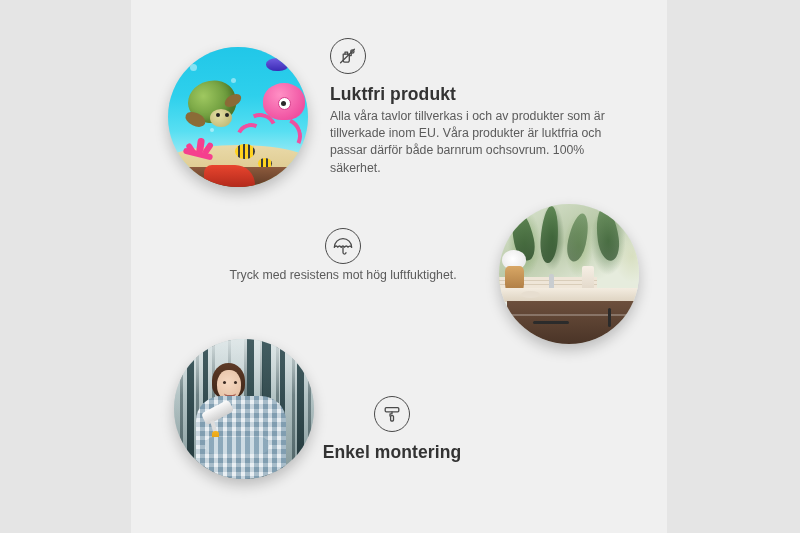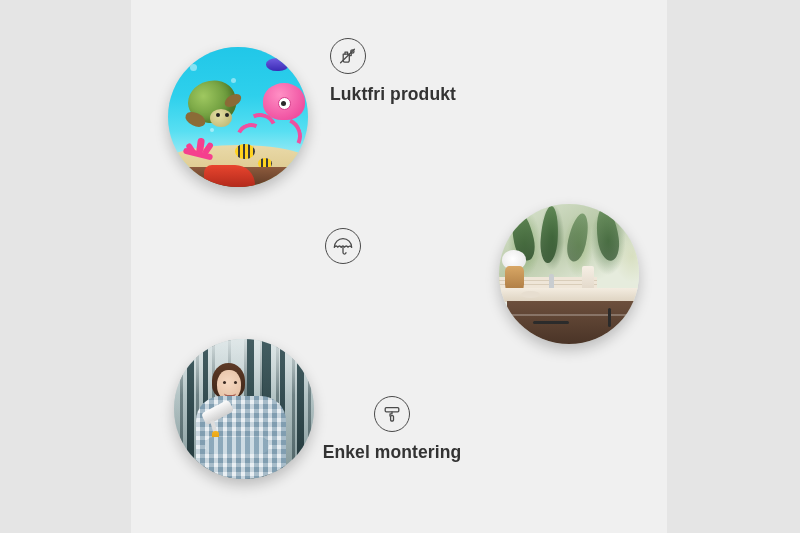--- a/index.html
+++ b/index.html
@@ -295,20 +295,21 @@
     <div class="icon-badge">
       <svg width="24" height="24" viewBox="0 0 24 24" fill="none" stroke="#4a4a4a" stroke-width="1.3" stroke-linecap="round" stroke-linejoin="round">
         <path d="M7.2 10.2h6.1v6.4a1.6 1.6 0 0 1-1.6 1.6H8.8a1.6 1.6 0 0 1-1.6-1.6z"></path>
         <path d="M9 10.2V8.1h2.6v2.1"></path>
         <path d="M13.3 11.6h1.9V8.4"></path>
         <circle cx="16.4" cy="7.4" r="1.6"></circle>
         <path d="M4.6 18.8 18.4 5.2"></path>
       </svg>
     </div>
     <p class="title" style="margin-top:9px;">Luktfri produkt</p>
+    <p class="desc">Alla våra tavlor tillverkas i och av produkter som är tillverkade inom EU. Våra produkter är luktfria och passar därför både barnrum ochsovrum. 100% säkerhet.</p>
   </div>
 
   <div class="circle-img" style="left:499px; top:204px; width:140px; height:140px;">
     <div class="scene bath">
       <div class="wall">
         <div class="leaf" style="left:10%;top:8%;width:14%;height:58%;transform:rotate(-12deg);"></div>
         <div class="leaf" style="left:30%;top:2%;width:12%;height:66%;transform:rotate(4deg);"></div>
         <div class="leaf" style="left:50%;top:10%;width:13%;height:56%;transform:rotate(12deg);opacity:.6;"></div>
         <div class="leaf" style="left:70%;top:4%;width:15%;height:62%;transform:rotate(-8deg);opacity:.7;"></div>
       </div>
@@ -330,20 +331,21 @@
 
   <div class="feature center" style="left:215px; top:228px; width:256px; text-align:center;">
     <div class="icon-badge">
       <svg width="24" height="24" viewBox="0 0 24 24" fill="none" stroke="#4a4a4a" stroke-width="1.3" stroke-linecap="round" stroke-linejoin="round">
         <path d="M3.4 13.2a8.6 8.6 0 0 1 17.2 0"></path>
         <path d="M3.4 13.2c1 -1.6 2.4 -1.6 3.4 0 1 -1.6 2.4 -1.6 3.4 0"></path>
         <path d="M10.2 13.2c1 -1.6 2.4 -1.6 3.4 0 1 -1.6 2.4 -1.6 3.4 0 .9 -1.5 2.5 -1.6 3.6 0"></path>
         <path d="M12 13.2v5.4a1.5 1.5 0 0 0 3 0"></path>
       </svg>
     </div>
+    <p class="desc">Tryck med resistens mot hög luftfuktighet.</p>
   </div>
 
   <div class="circle-img" style="left:174px; top:339px; width:140px; height:140px;">
     <div class="scene forest">
       <div class="fbg"></div>
       <div class="trunk" style="left:9%;"></div>
       <div class="trunk" style="left:21%;width:5px;"></div>
       <div class="trunk" style="left:52%;"></div>
       <div class="trunk" style="left:63%;width:9px;"></div>
       <div class="trunk" style="left:76%;width:5px;"></div>

